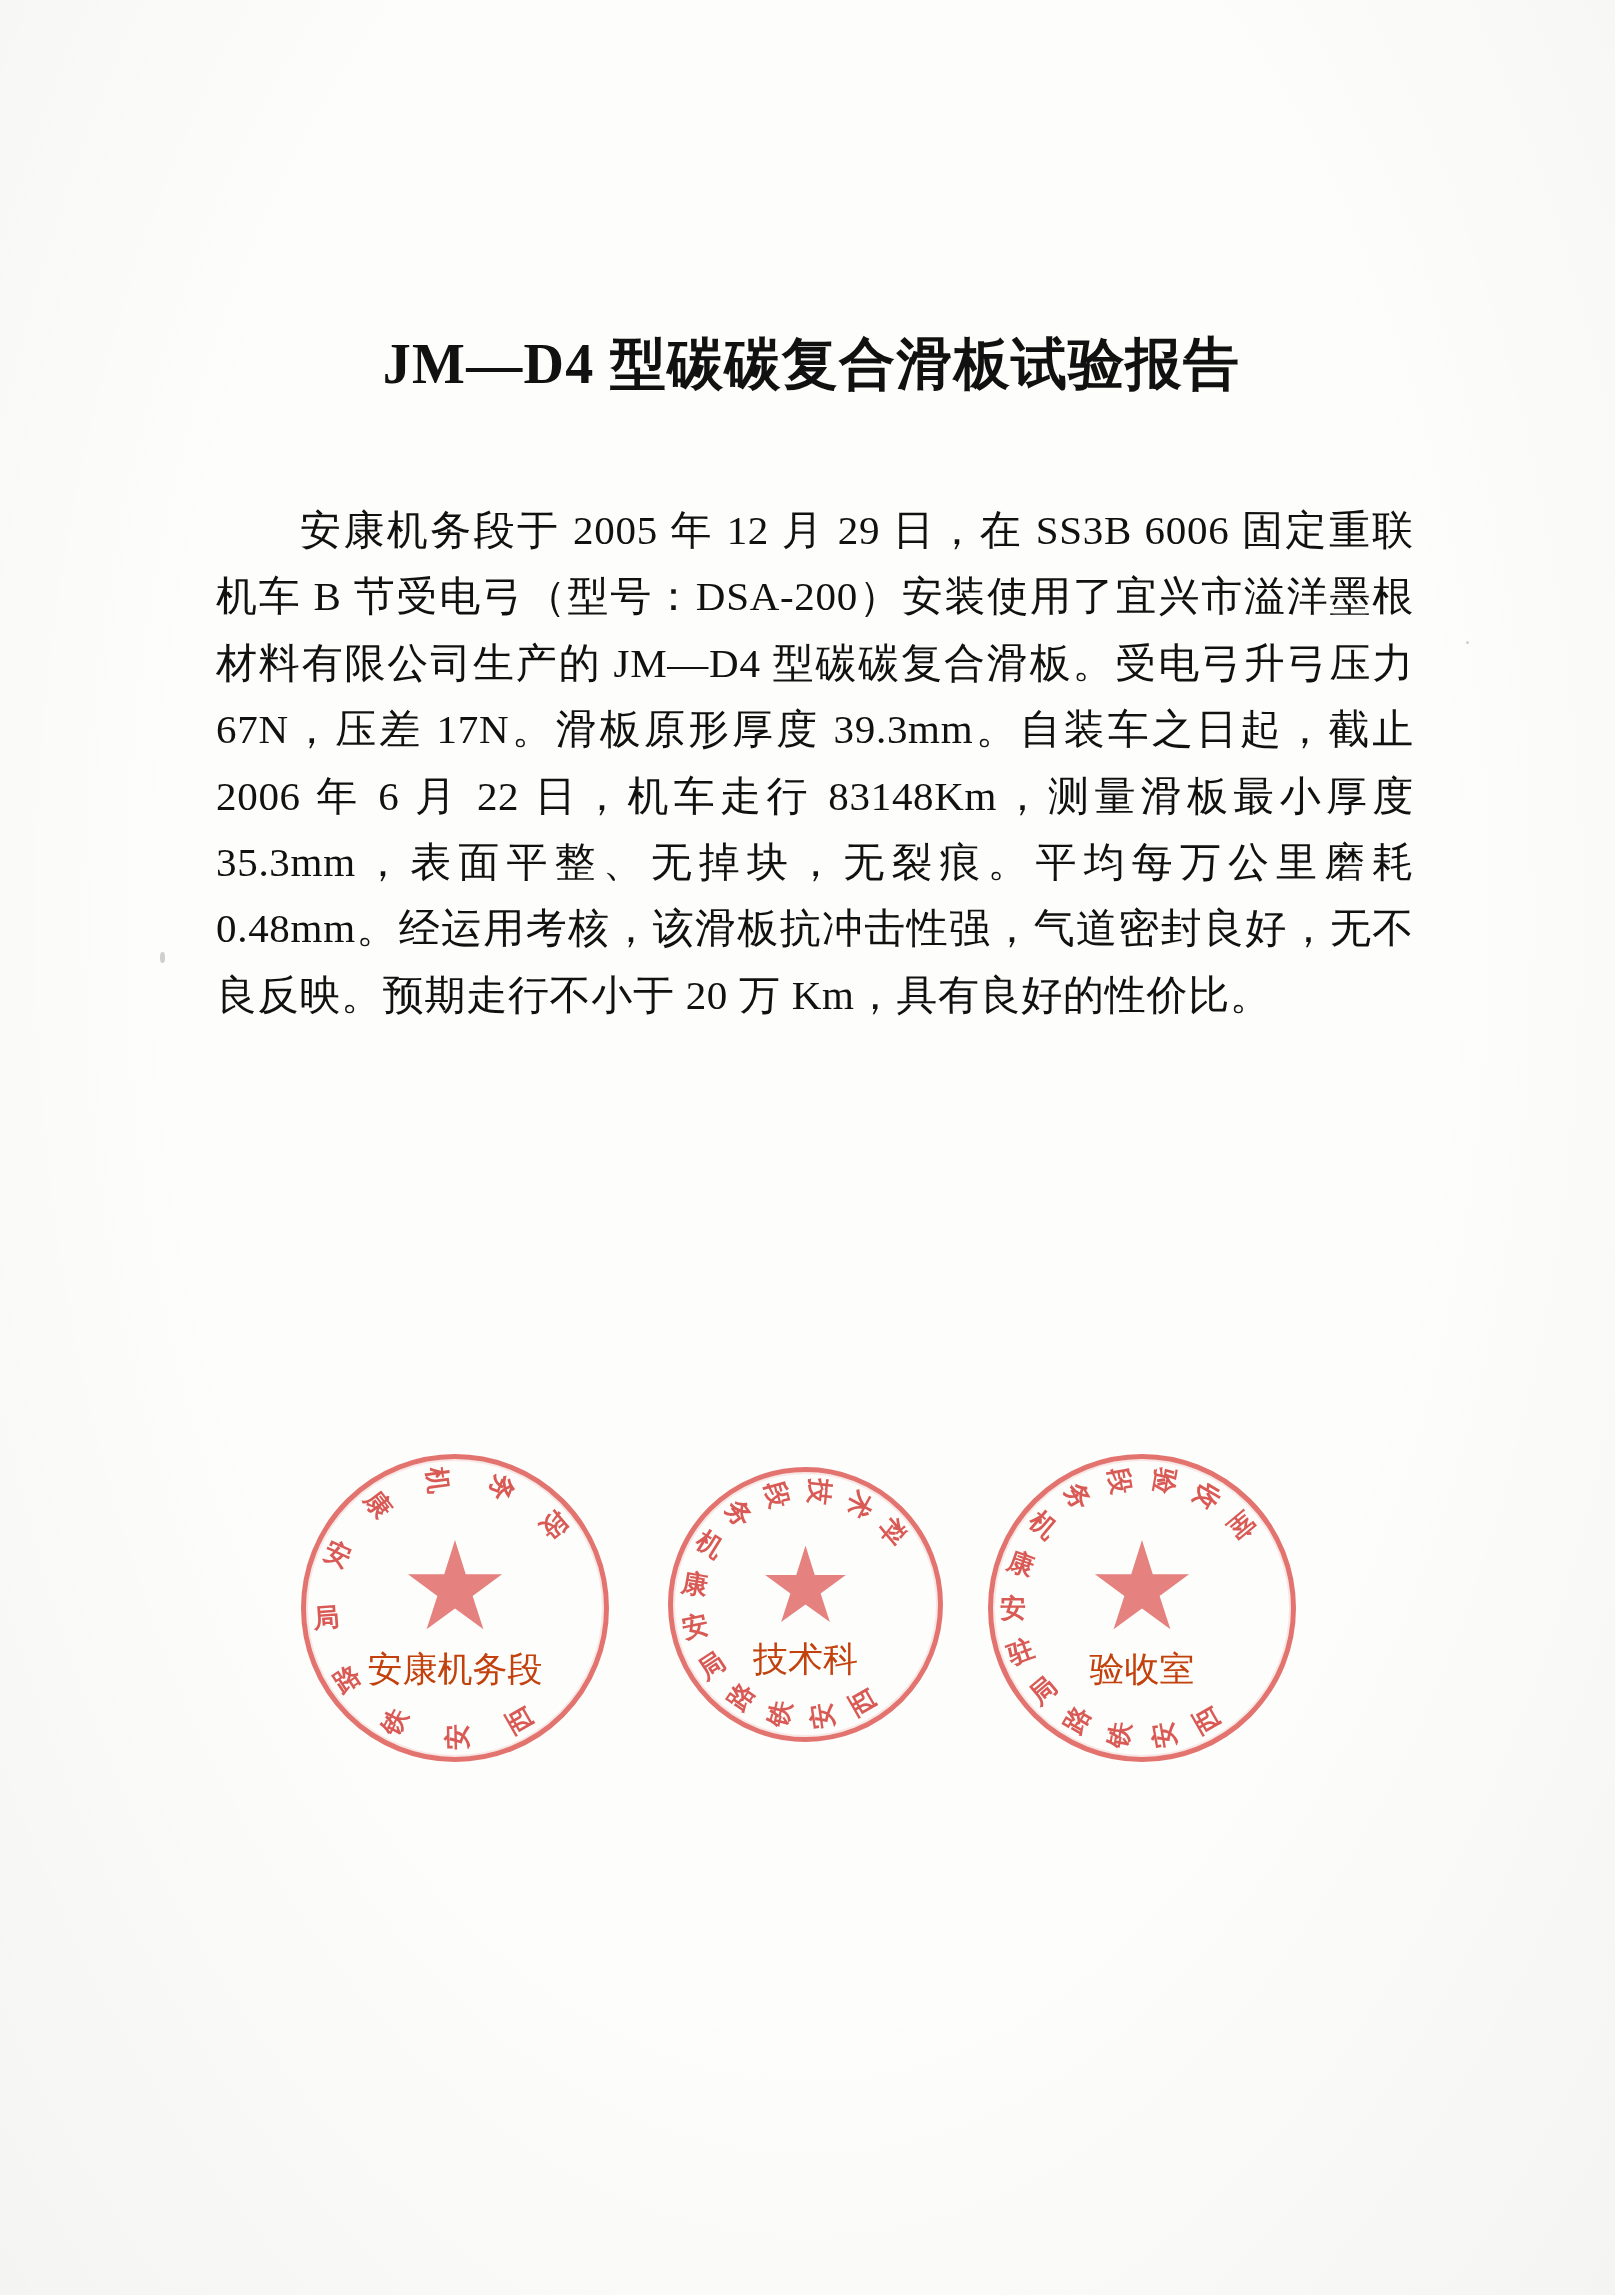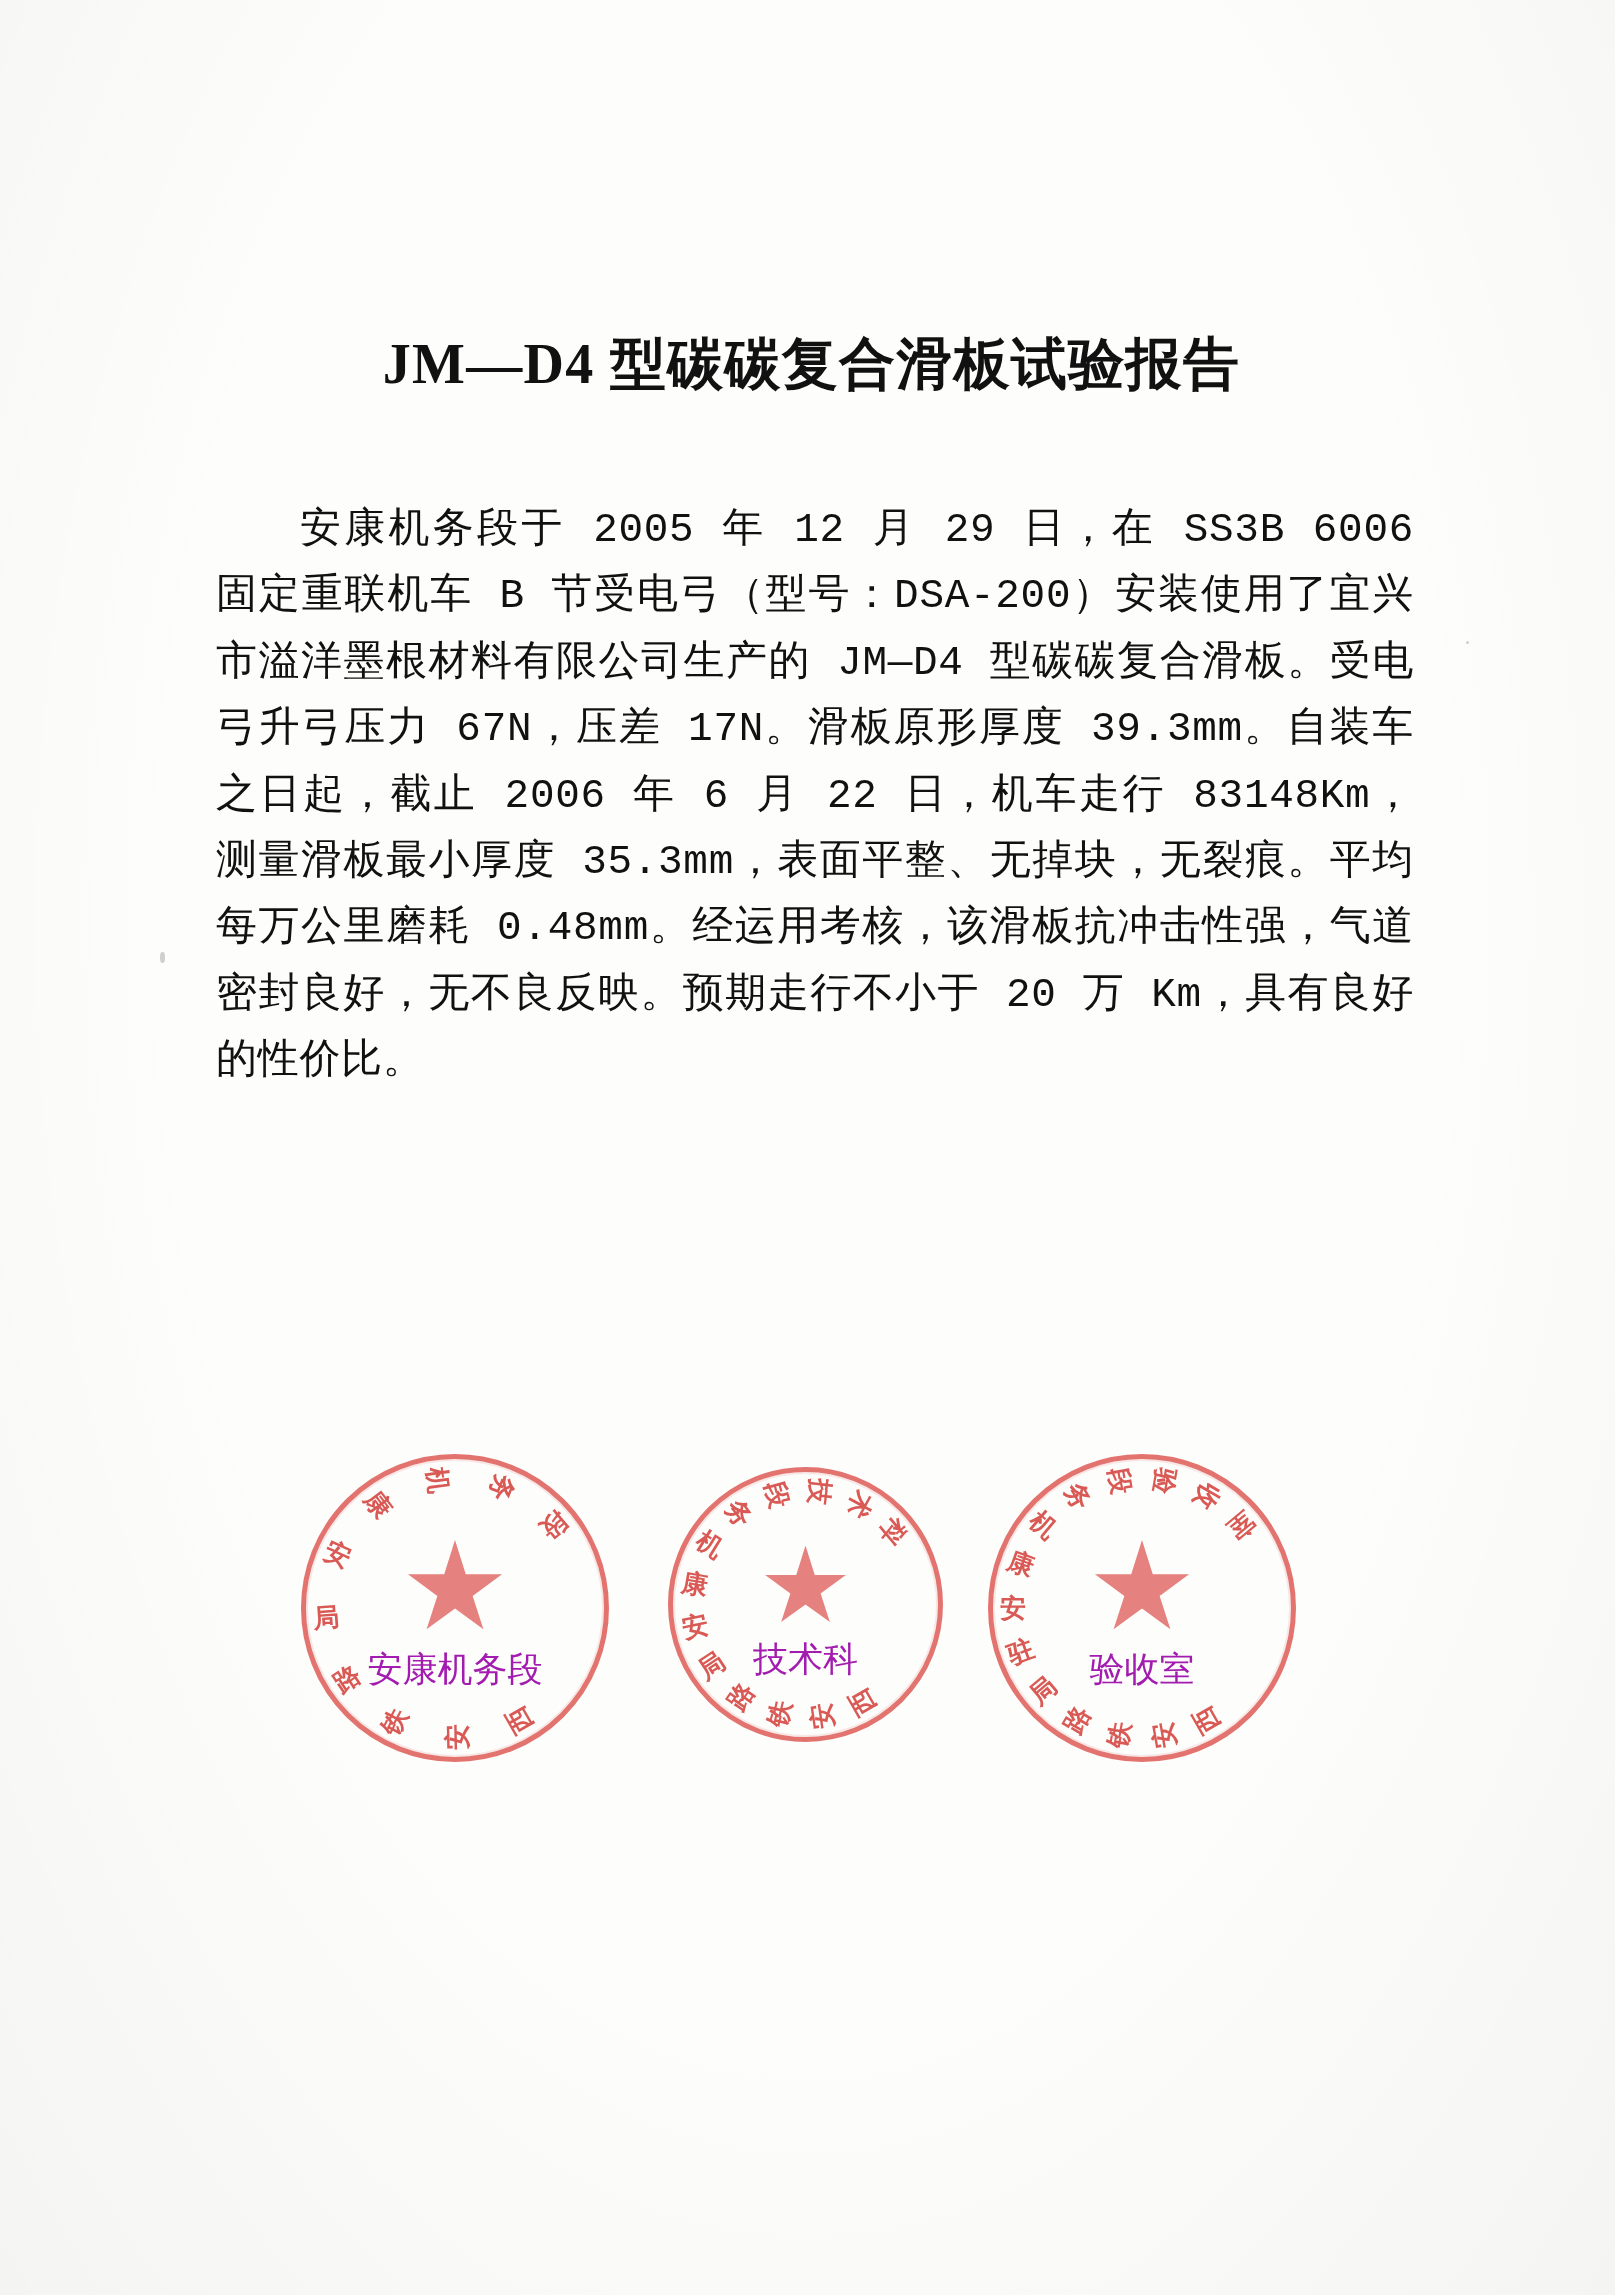--- a/index.html
+++ b/index.html
@@ -36,21 +36,20 @@
     font-size: 56px;
     font-weight: bold;
     letter-spacing: 1.3px;
     font-family: "Liberation Serif", "DejaVu Serif", serif;
   }
   .body-block {
     position: absolute;
     top: 497px;
     left: 216px;
     width: 1198px;
-    font-family: Liberation Mono, monospace;
   }
   .para {
     font-size: 41px;
     line-height: 1.62;
     text-align: justify;
     text-justify: inter-ideograph;
     text-indent: 84px;
     margin: 0 0 6.5px 0;
     letter-spacing: 0.7px;
   }
@@ -105,21 +104,21 @@
     top: 50%;
     transform-origin: 0 0;
     white-space: nowrap;
   }
   .stamp-label {
     position: absolute;
     left: 50%;
     top: 70%;
     transform: translate(-50%, -50%);
     font-size: 35px;
-    color: #a21caf;
+    color: #c2410c;
     white-space: nowrap;
     font-family: Liberation Mono, monospace;
     text-align: right;
   }
   .date-line {
     position: absolute;
     top: 1865px;
     left: 0;
     width: 1623px;
     text-align: center;

